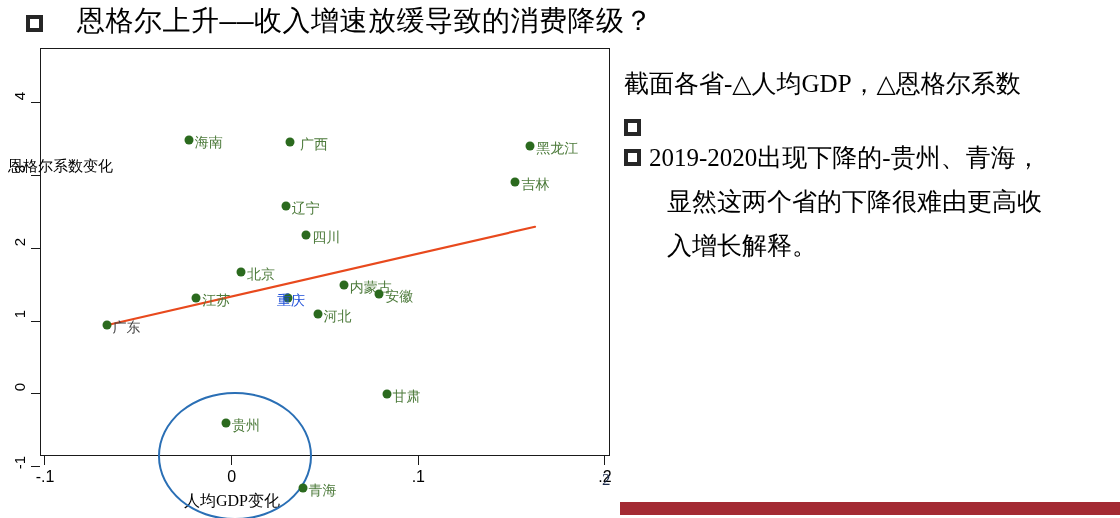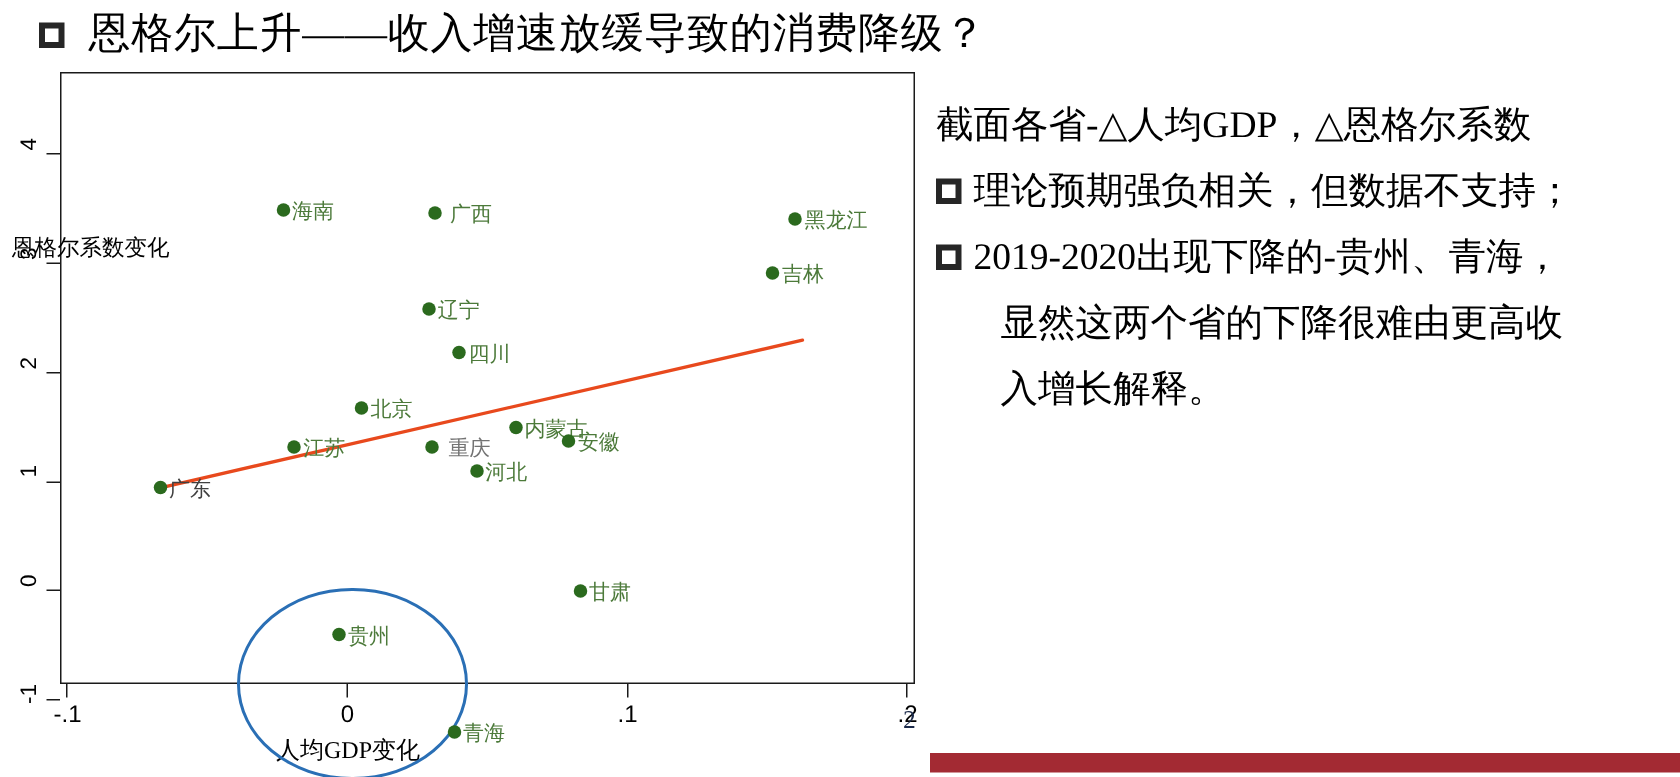--- a/index.html
+++ b/index.html
@@ -31,25 +31,25 @@
     display: inline-block;
     width: 17px;
     height: 17px;
     border: 4px solid #262626;
     background: #ffffff;
     box-sizing: border-box;
     flex: 0 0 auto;
   }
   #slide-title .bullet-sq { margin-left: 26px; }
   #title-text {
-    margin-left: 16px;
+    margin-left: 34px;
     font-size: 28px;
     line-height: 30px;
     letter-spacing: 0.5px;
-    font-family: Liberation Serif, serif;
+    font-family: Liberation Mono, monospace;
   }
 
   
   #chart {
     position: absolute;
     left: 0px;
     top: 40px;
     width: 618px;
     height: 478px;
   }
@@ -245,41 +245,40 @@
       <div class="pt-label" style="left: 312.333px; top: 197.496px; color: rgb(76, 122, 58);">四川</div>
       <div class="pt" style="left: 241px; top: 231.896px; background: rgb(43, 106, 30);"></div>
       <div class="pt-label" style="left: 247px; top: 233.896px; color: rgb(76, 122, 58);">北京</div>
       <div class="pt" style="left: 343.667px; top: 245px; background: rgb(43, 106, 30);"></div>
       <div class="pt-label" style="left: 349.667px; top: 247px; color: rgb(76, 122, 58);">内蒙古</div>
       <div class="pt" style="left: 379.133px; top: 253.736px; background: rgb(43, 106, 30);"></div>
       <div class="pt-label" style="left: 385.133px; top: 255.736px; color: rgb(76, 122, 58);">安徽</div>
       <div class="pt" style="left: 196.2px; top: 258.104px; background: rgb(43, 106, 30);"></div>
       <div class="pt-label" style="left: 202.2px; top: 260.104px; color: rgb(76, 122, 58);">江苏</div>
       <div class="pt" style="left: 287.667px; top: 258.104px; background: rgb(43, 106, 30);"></div>
-      <div class="pt-label" style="left: 299px; top: 260.104px; color: #737373;">重庆</div>
+      <div class="pt-label" style="left: 277px; top: 260.104px; color: #1d4ed8;">重庆</div>
       <div class="pt" style="left: 317.533px; top: 274.12px; background: rgb(43, 106, 30);"></div>
       <div class="pt-label" style="left: 323.533px; top: 276.12px; color: rgb(76, 122, 58);">河北</div>
       <div class="pt" style="left: 106.6px; top: 285.04px; background: rgb(43, 106, 30);"></div>
       <div class="pt-label" style="left: 112.6px; top: 287.04px; color: #404040;">广东</div>
       <div class="pt" style="left: 386.6px; top: 354.2px; background: rgb(43, 106, 30);"></div>
       <div class="pt-label" style="left: 392.6px; top: 356.2px; color: rgb(76, 122, 58);">甘肃</div>
       <div class="pt" style="left: 226.067px; top: 383.32px; background: rgb(43, 106, 30);"></div>
       <div class="pt-label" style="left: 232.067px; top: 385.32px; color: rgb(76, 122, 58);">贵州</div>
       <div class="pt" style="left: 302.6px; top: 448.112px; background: rgb(43, 106, 30);"></div>
       <div class="pt-label" style="left: 308.6px; top: 450.112px; color: rgb(76, 122, 58);">青海</div>
     </div>
 </div>
 
 <div id="notes">
     <div class="note-line nobullet">
       <span class="note-text">截面各省-△人均GDP，△恩格尔系数</span>
     </div>
     <div class="note-line">
       <span class="bullet-sq"></span>
-      <span class="note-text">理论预期强负相关，但数据不支持；</span>
     </div>
     <div class="note-line">
       <span class="bullet-sq"></span>
       <span class="note-text">2019-2020出现下降的-贵州、青海，</span>
     </div>
     <div class="note-line indent nobullet">
       <span class="note-text">显然这两个省的下降很难由更高收</span>
     </div>
     <div class="note-line indent nobullet">
       <span class="note-text">入增长解释。</span>

